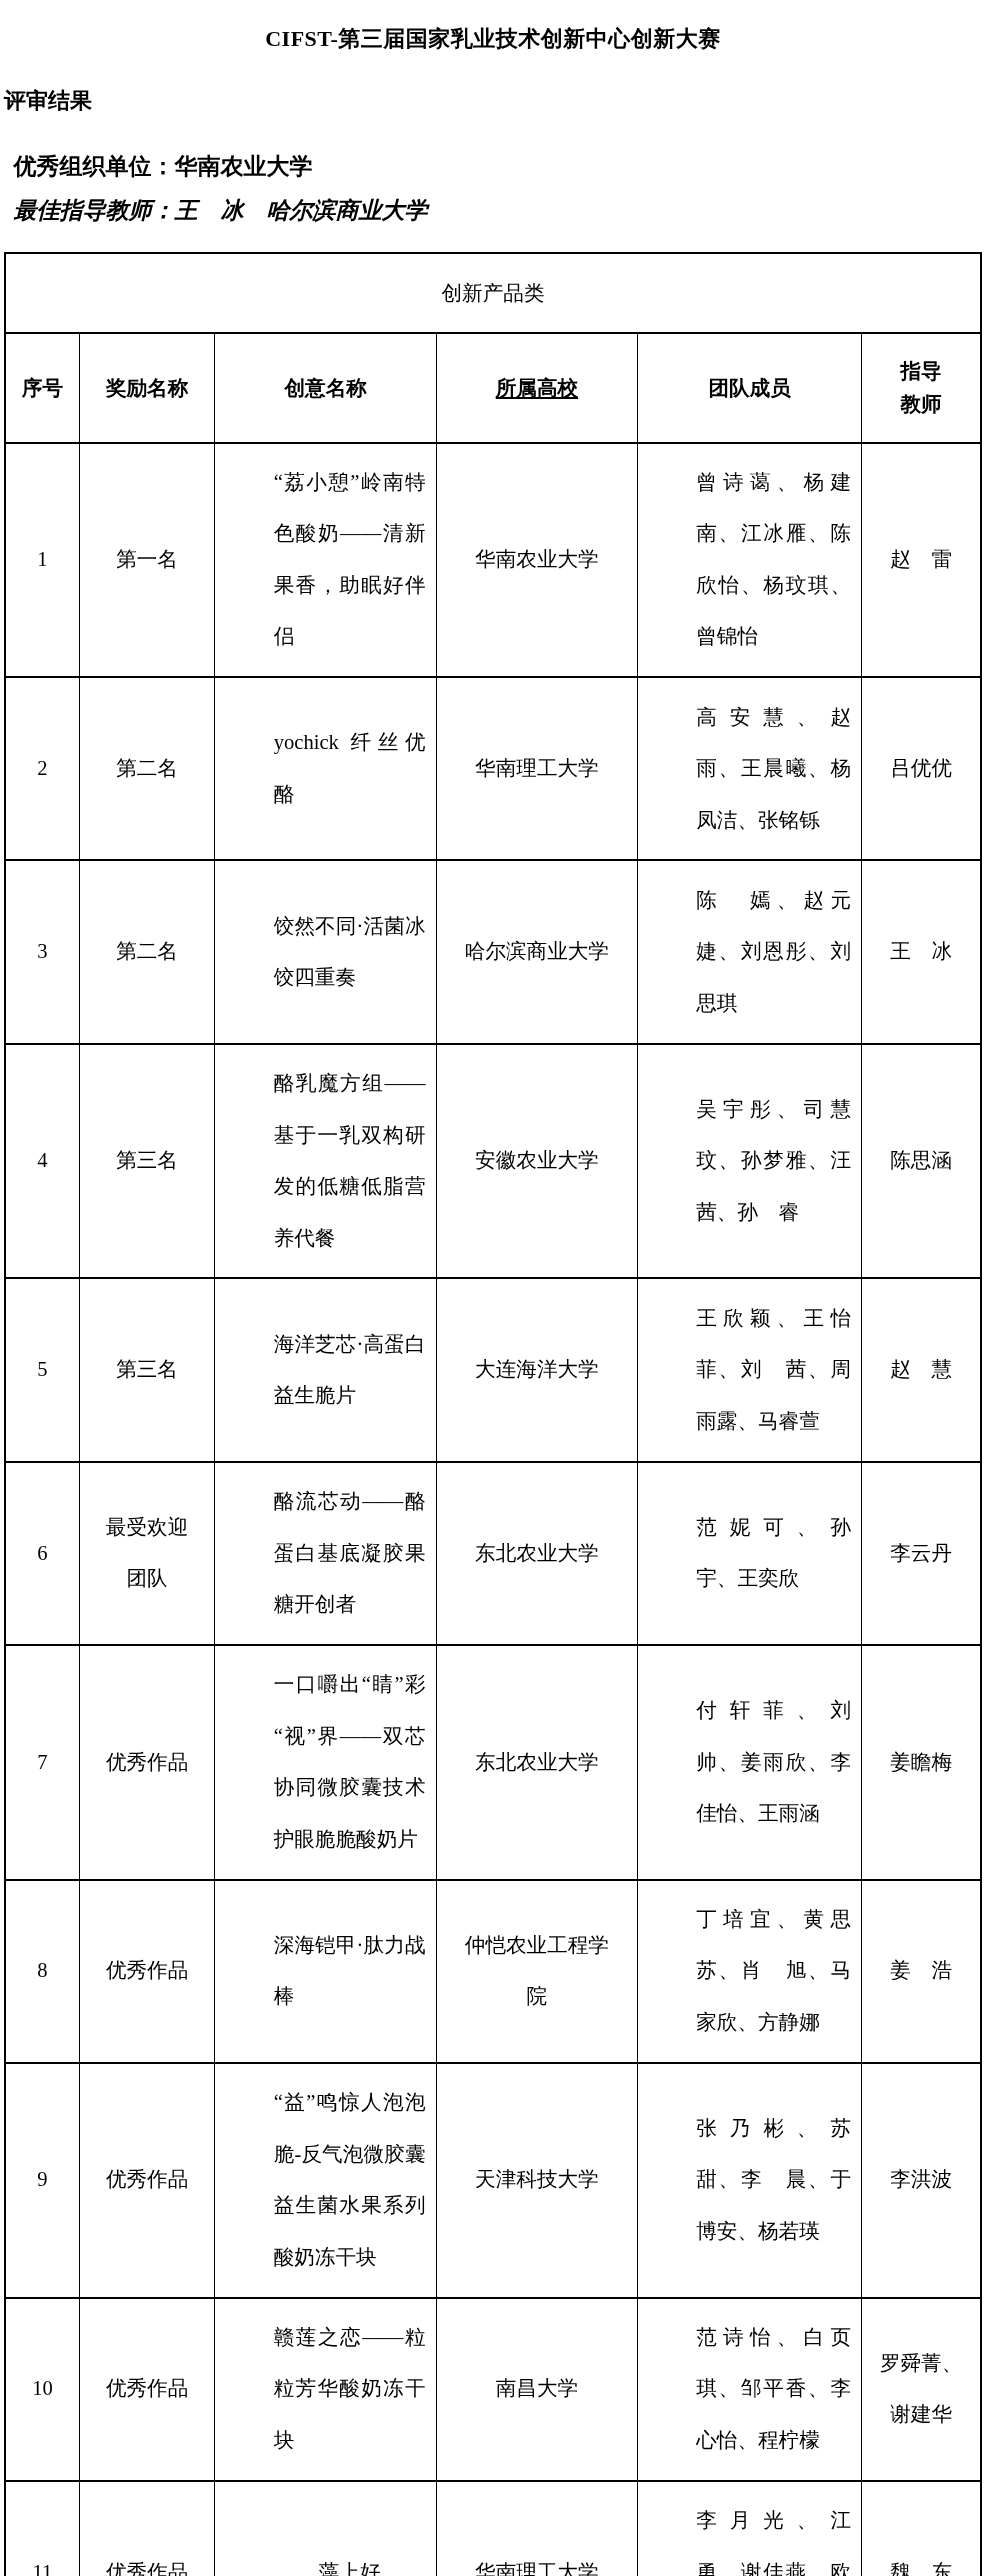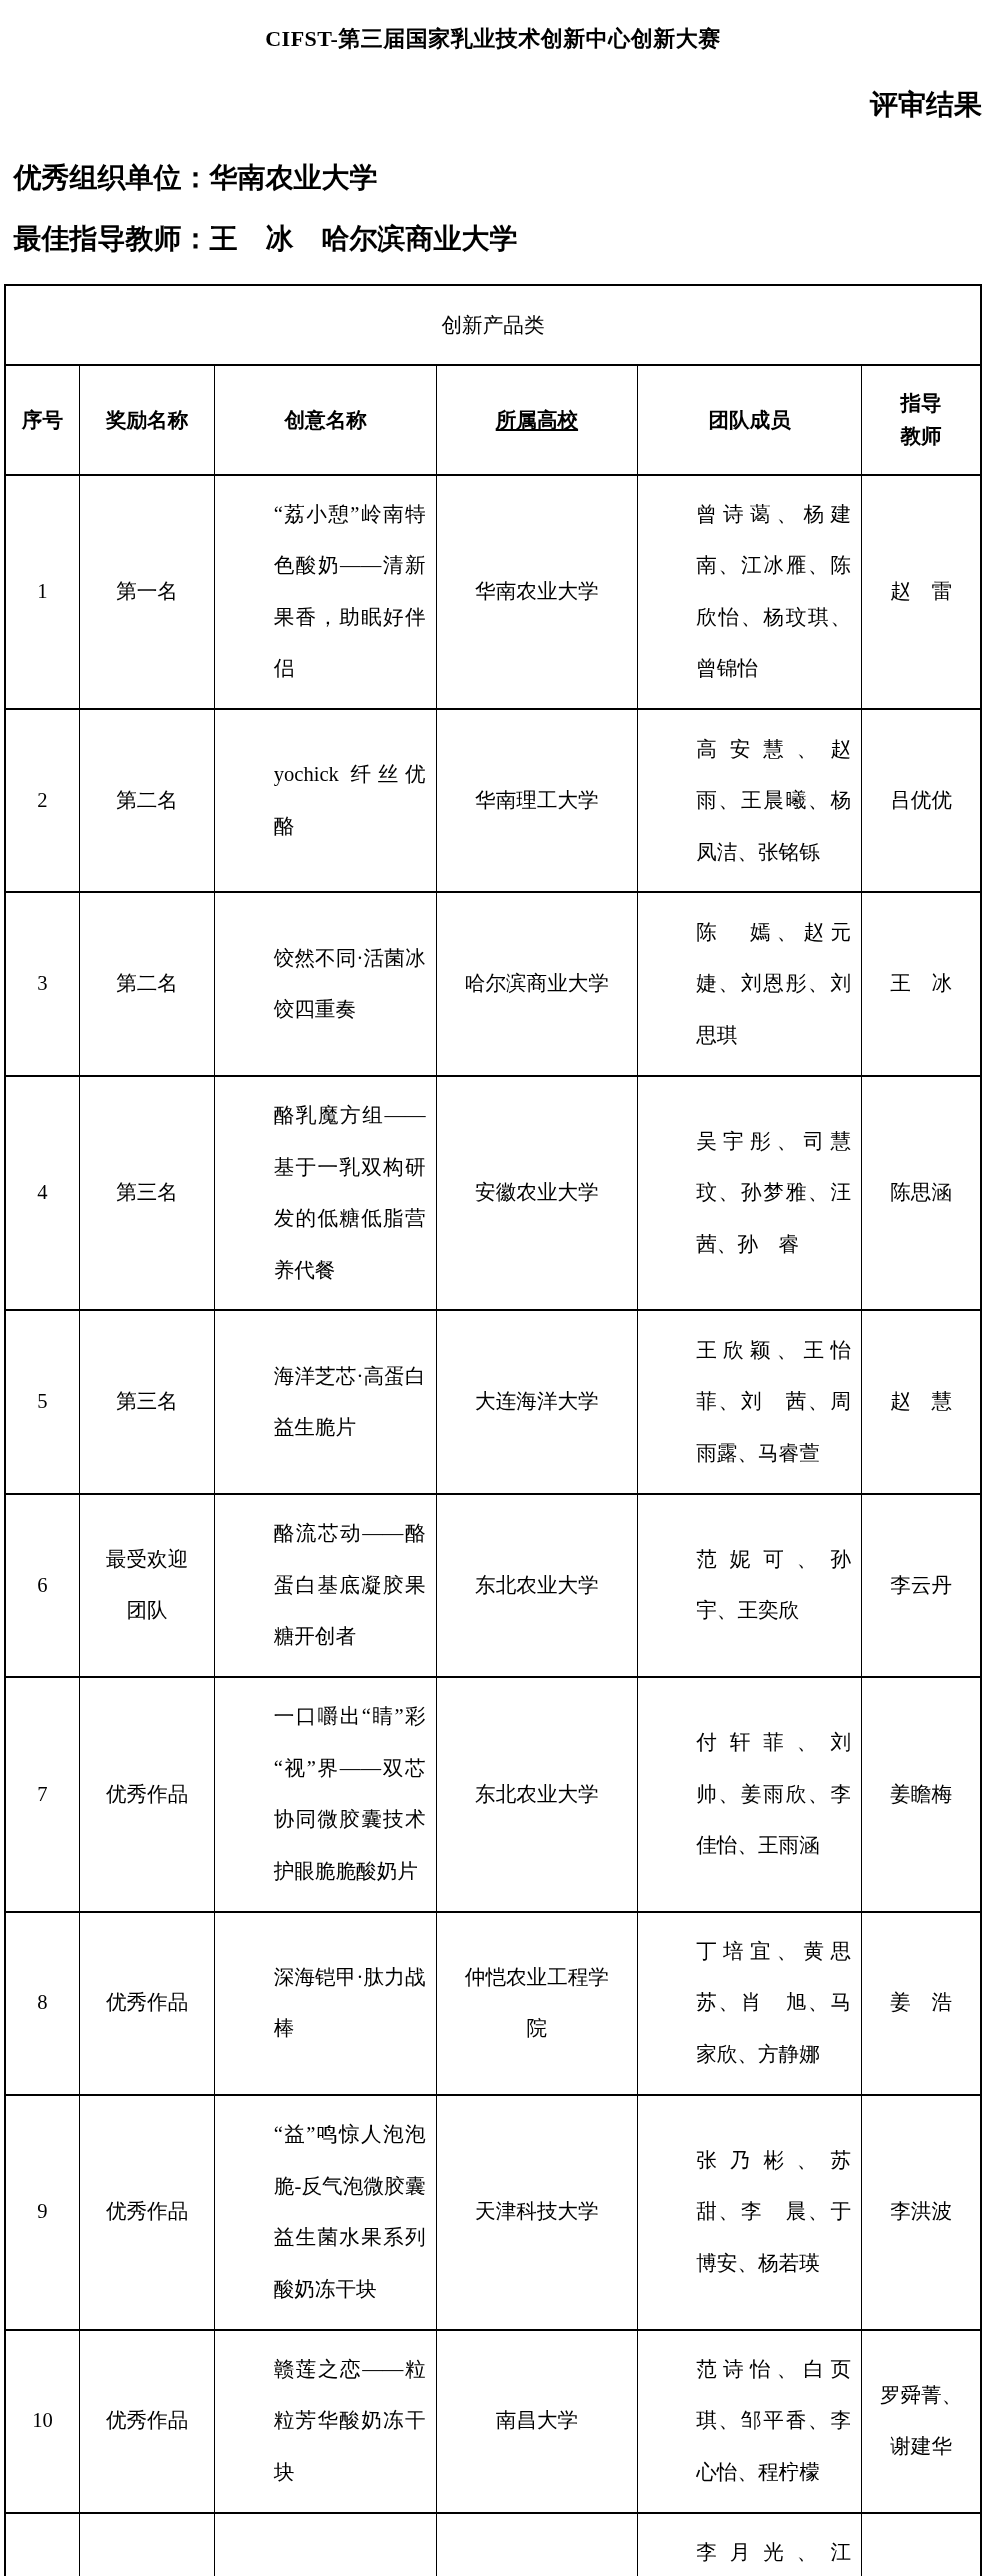--- a/index.html
+++ b/index.html
@@ -16,32 +16,33 @@
     background: #ffffff;
   }
   .doc-title {
     text-align: center;
     font-size: 22px;
     font-weight: bold;
     letter-spacing: 0.5px;
     margin: 17px 0 0 0;
   }
   .doc-subtitle {
-    text-align: right;
-    font-size: 28px;
+    text-align: left;
+    font-size: 22px;
     font-weight: bold;
     margin: 32px 0 13px 0;
   }
   .award-line {
-    font-size: 28px;
+    font-size: 23px;
     font-weight: bold;
     margin: 35px 0 0 9.3px;
   }
   .award-line.second {
-    margin-top: 23px;
+    margin-top: 13px;
+    font-style: italic;
   }
   table.results {
     width: 100%;
     border-collapse: collapse;
     margin-top: 26px;
     table-layout: fixed;
   }
   table.results td, table.results th {
     border: 1px solid #000;
     border-top-width: 2.1px;

